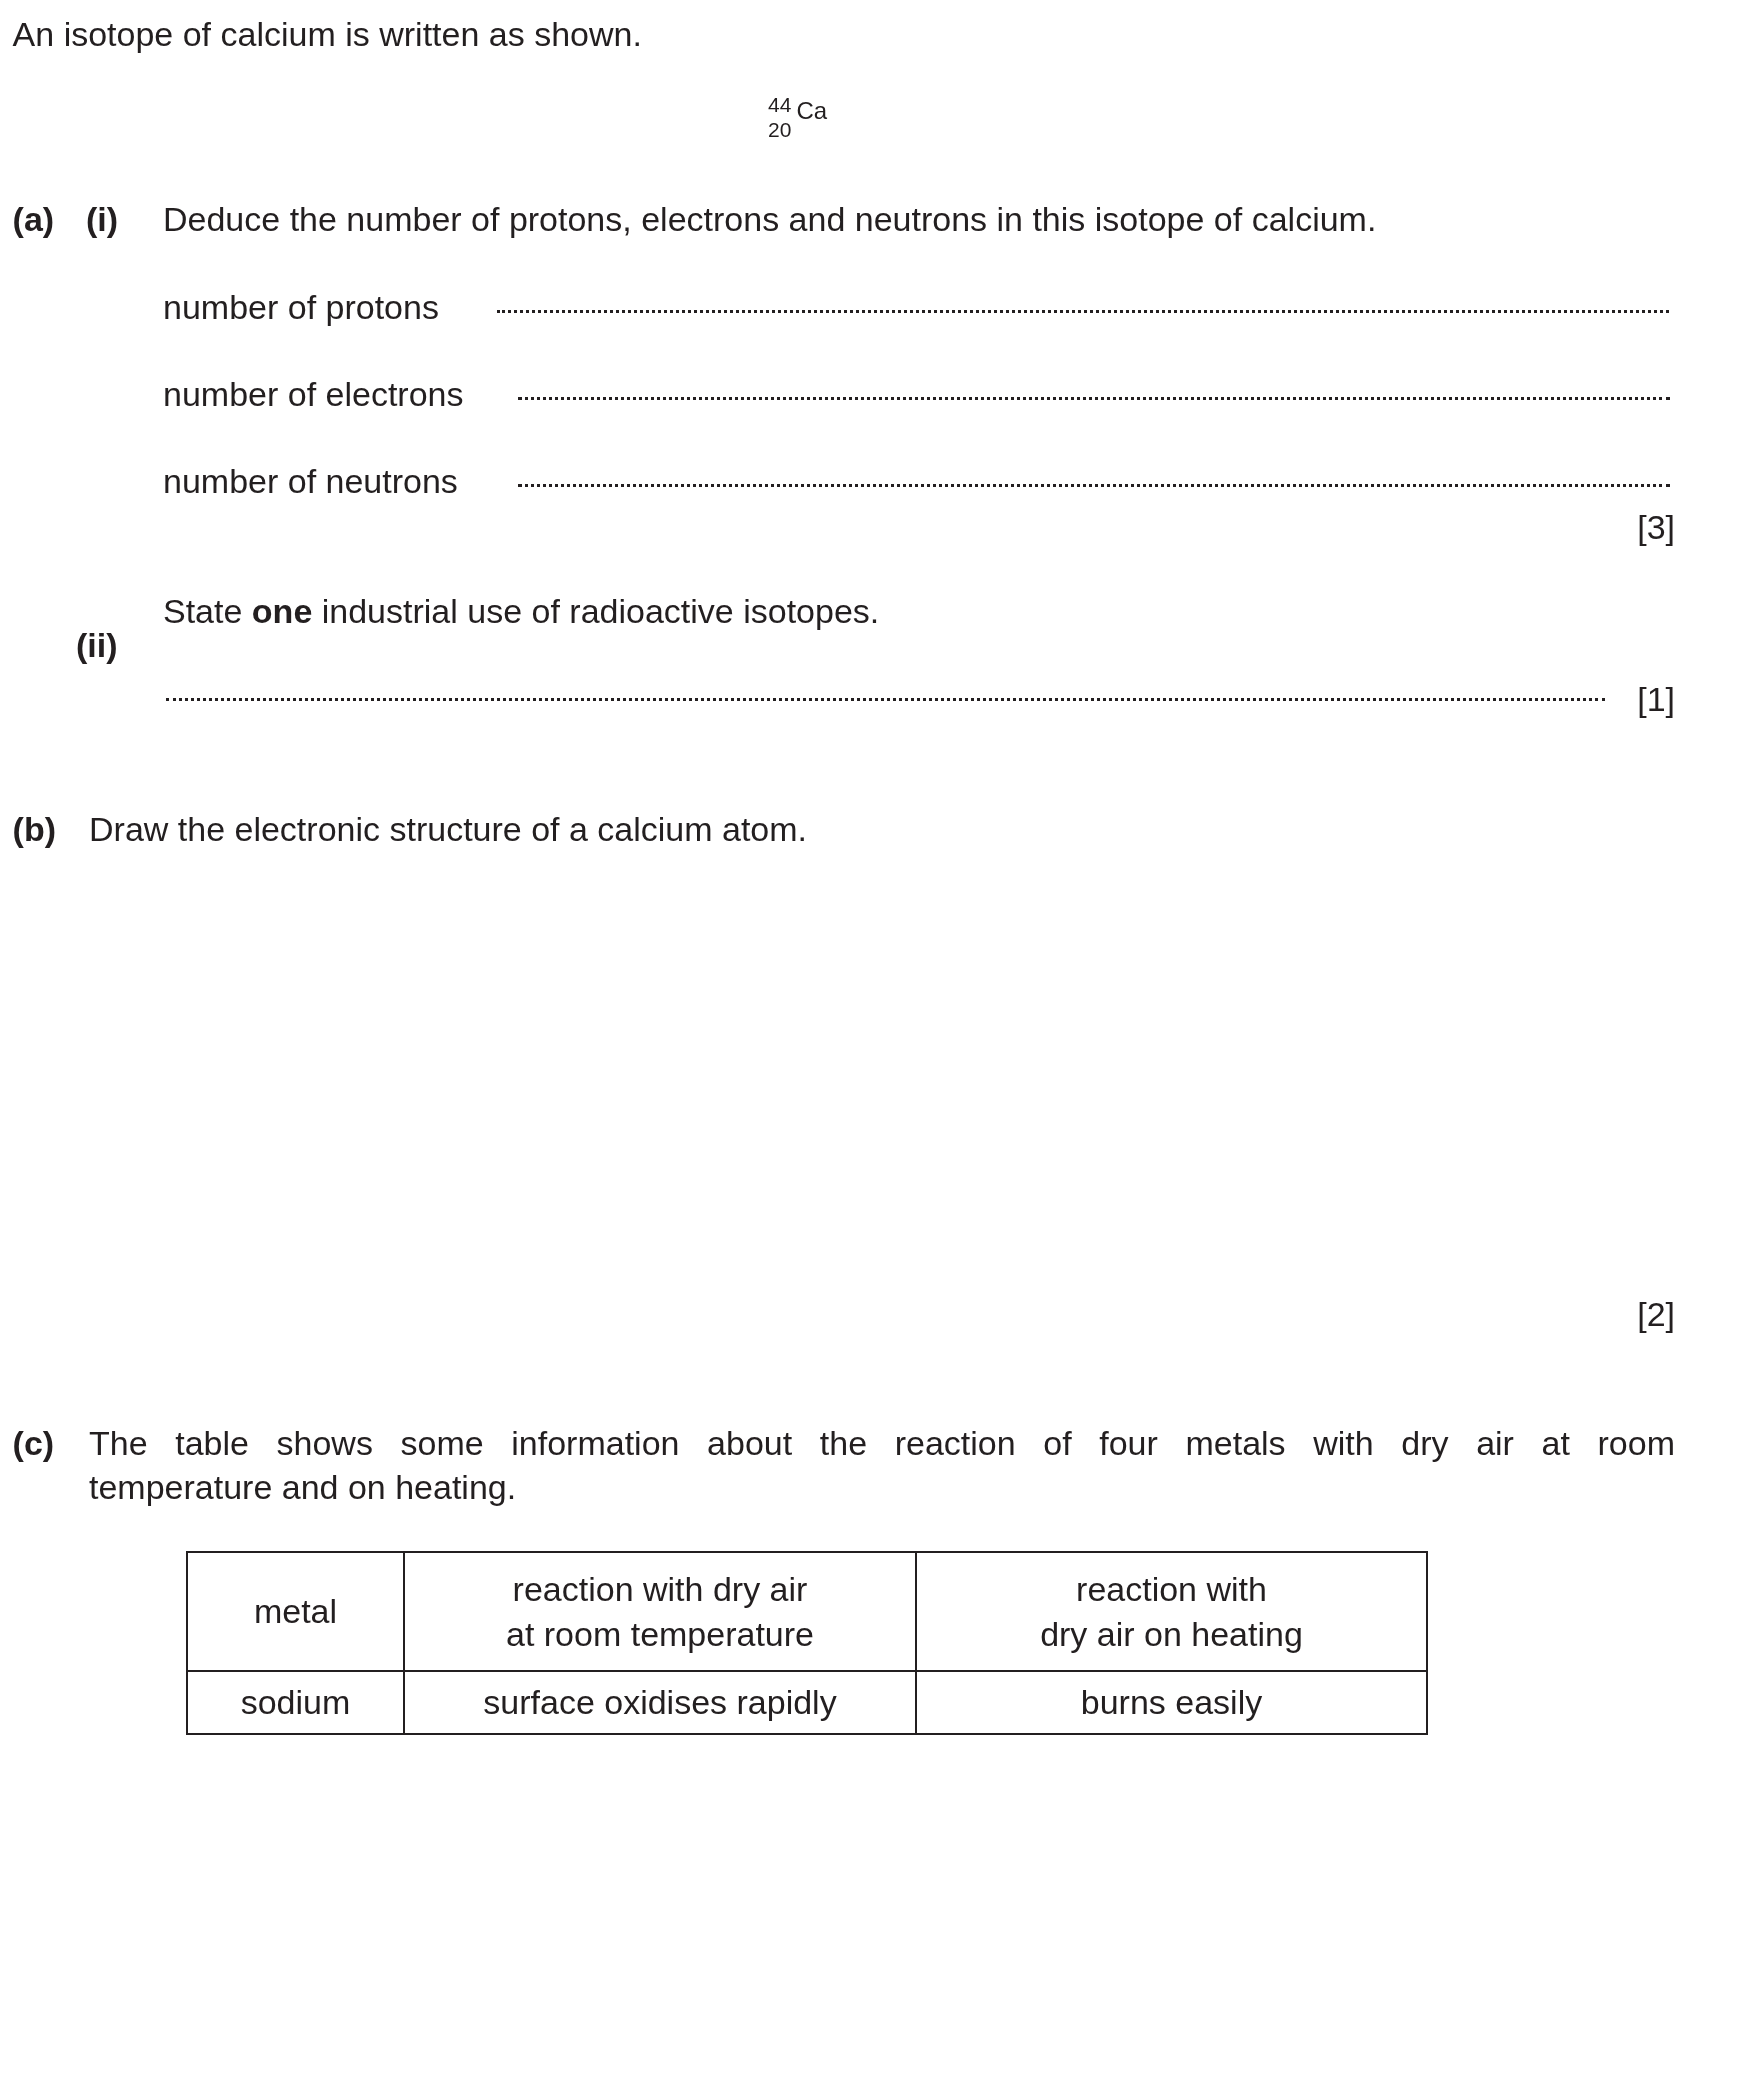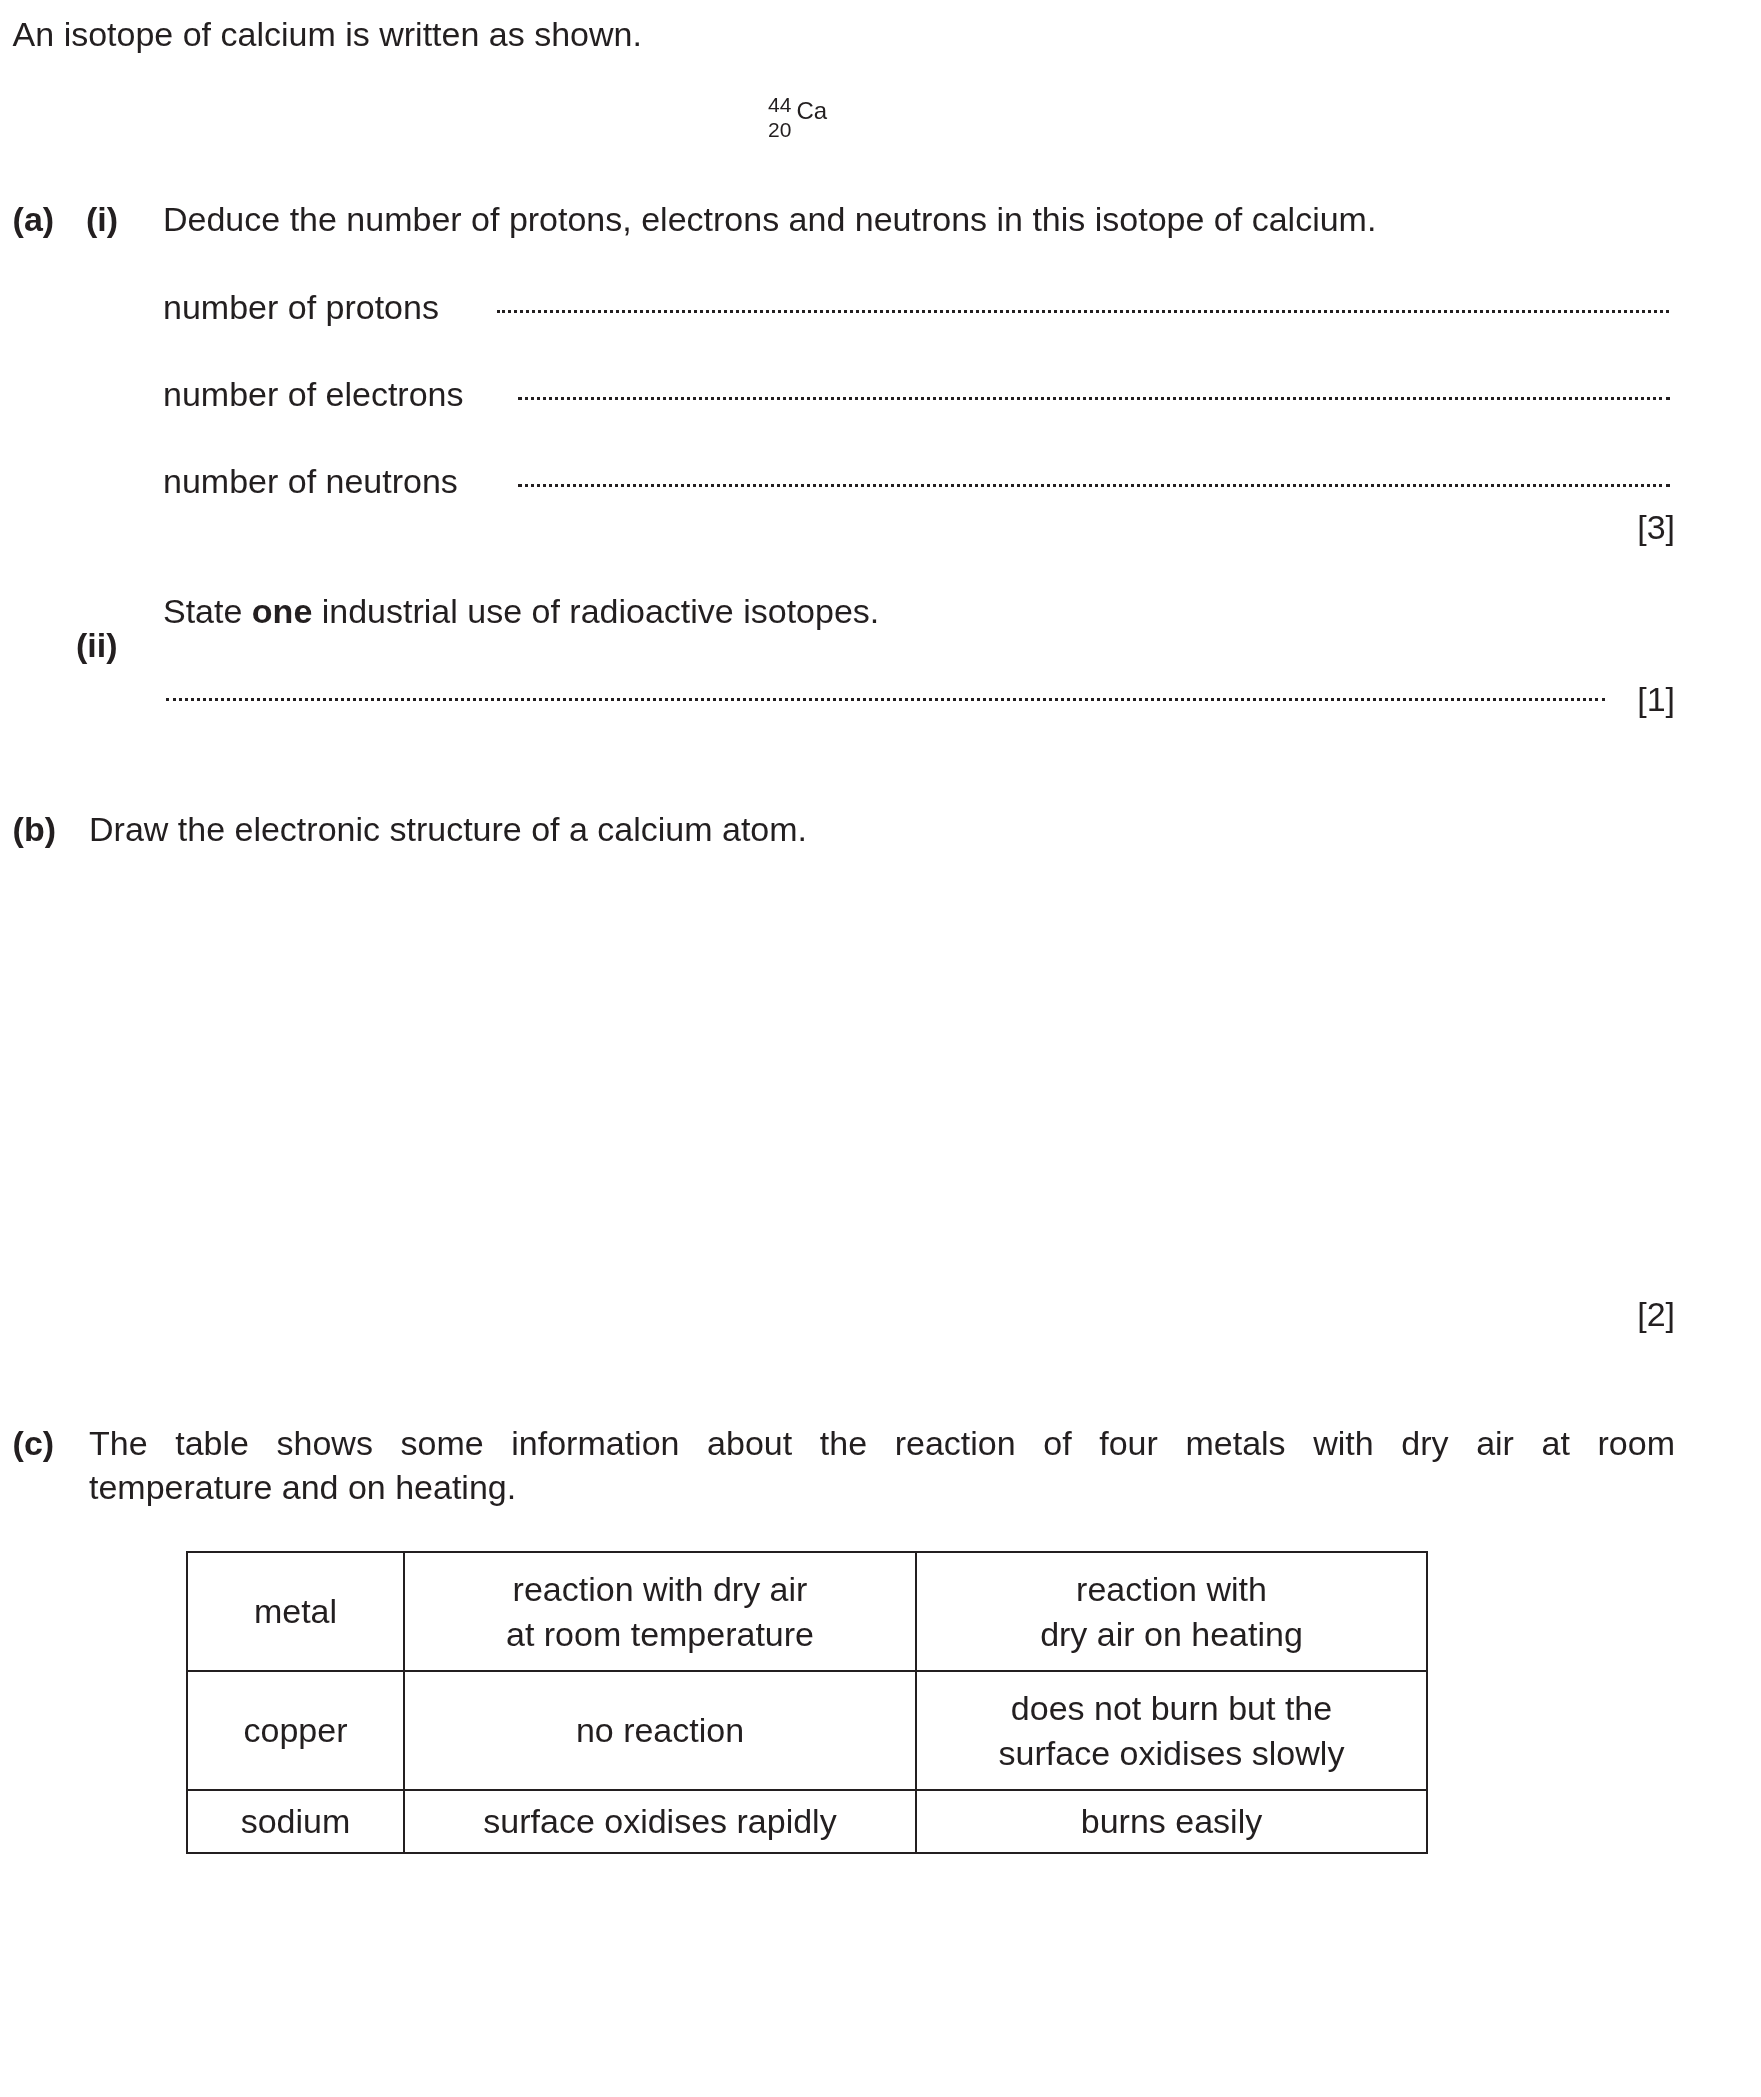--- a/index.html
+++ b/index.html
@@ -74,25 +74,20 @@
     <col style="width:217px">
       <col style="width:512px">
       <col style="width:511px">
   </colgroup>
   <tbody>
       <tr style="height:119px;">
     <td><span>metal</span></td>
     <td><span>reaction with dry air</span><br><span>at room temperature</span></td>
     <td><span>reaction with</span><br><span>dry air on heating</span></td>
   </tr>
-  <tr style="height:119px;">
-    <td>copper</td>
-    <td>no reaction</td>
-    <td><span>does not burn but the</span><br><span>surface oxidises slowly</span></td>
-  </tr>
   <tr style="height:63px;">
     <td>sodium</td>
     <td>surface oxidises rapidly</td>
     <td>burns easily</td>
   </tr>
 </tbody>
   </table>
 
 <div class="abs" style="left:89px; top:2089px;"><span>Use this information to put the </span><span class="bold">four</span><span> metals in order of their reactivity.</span></div>
 

